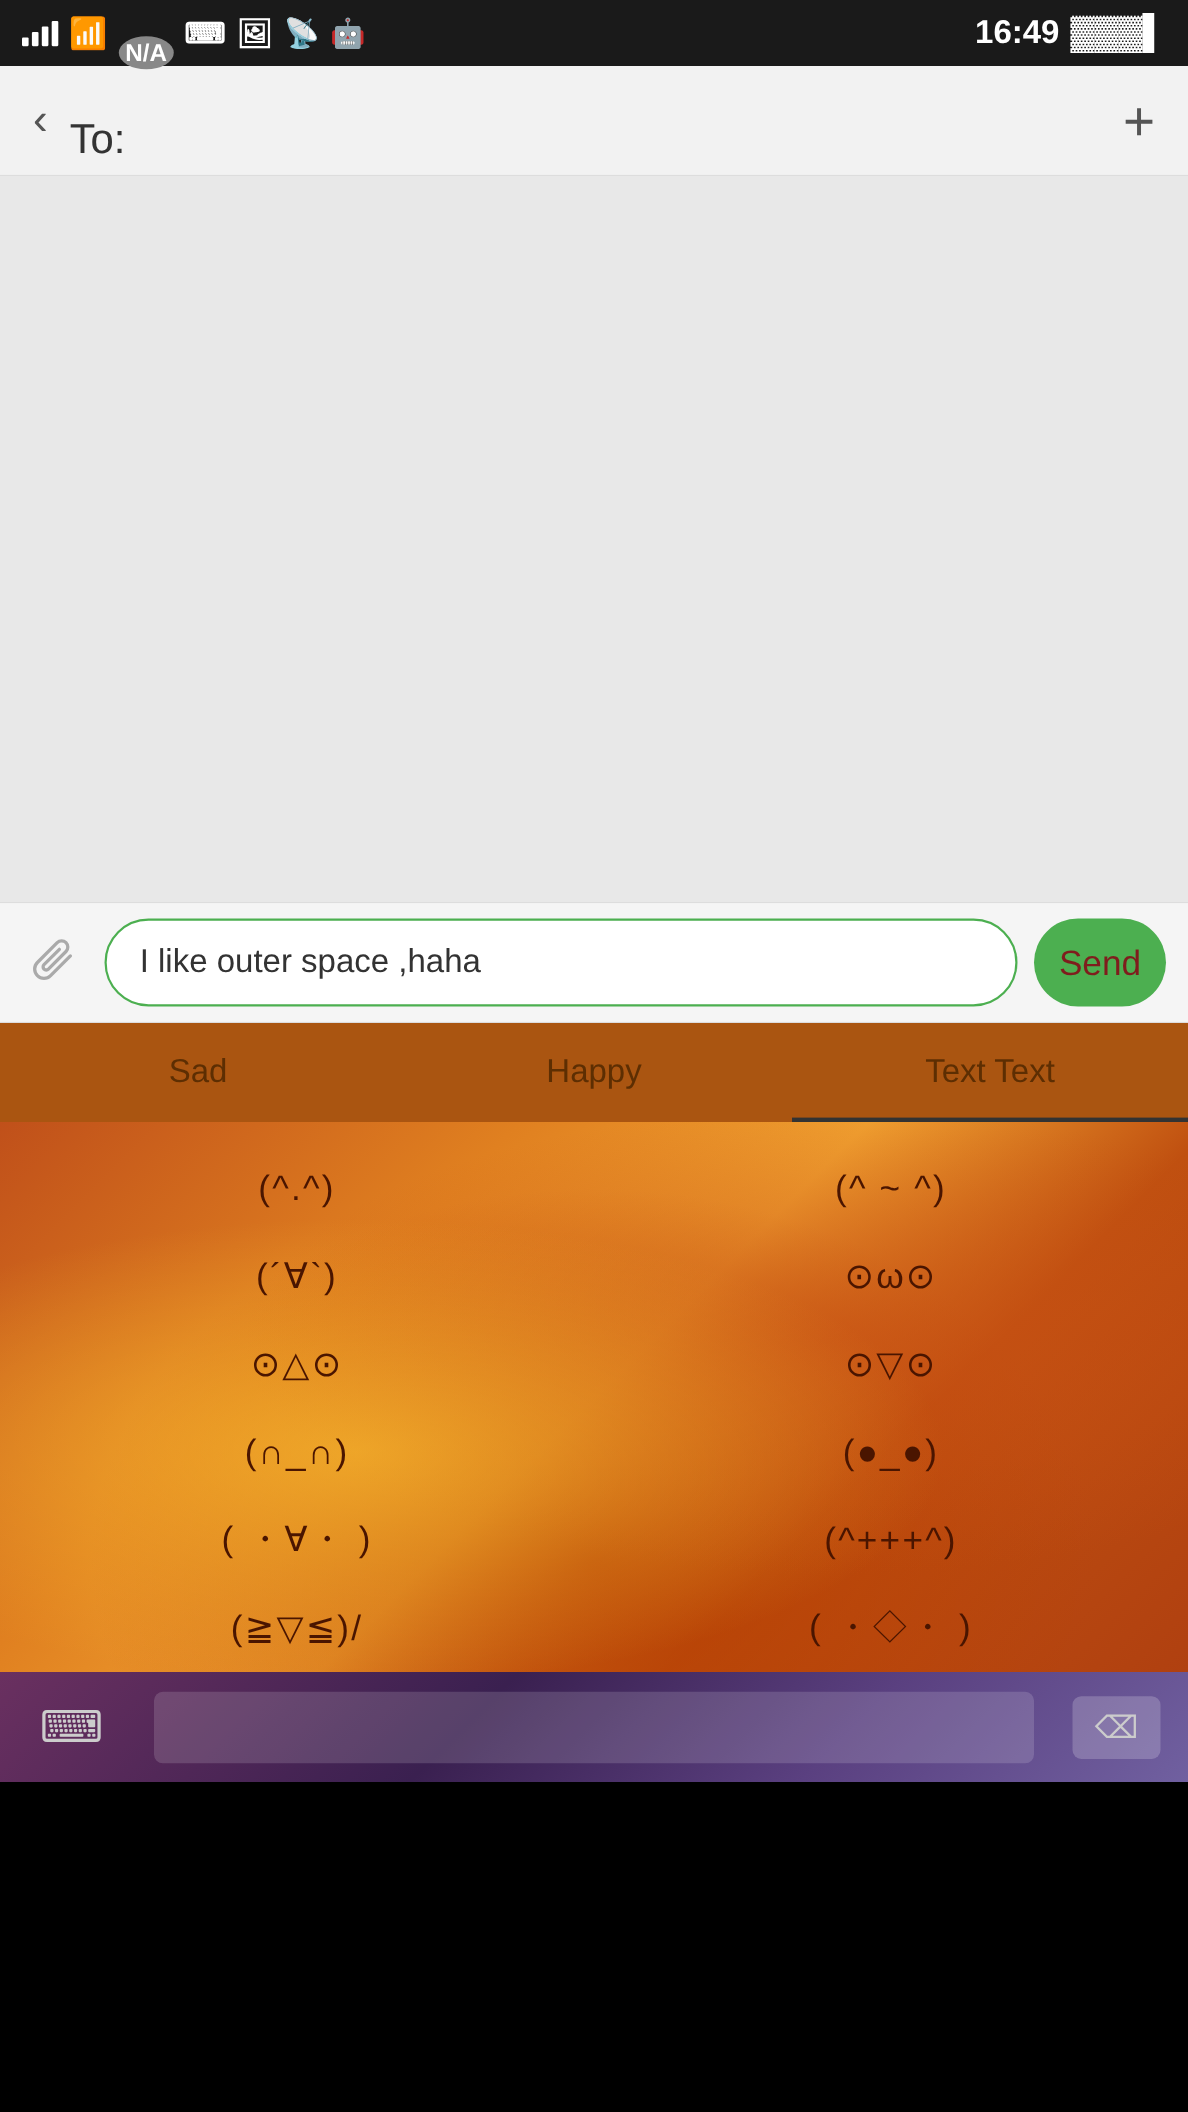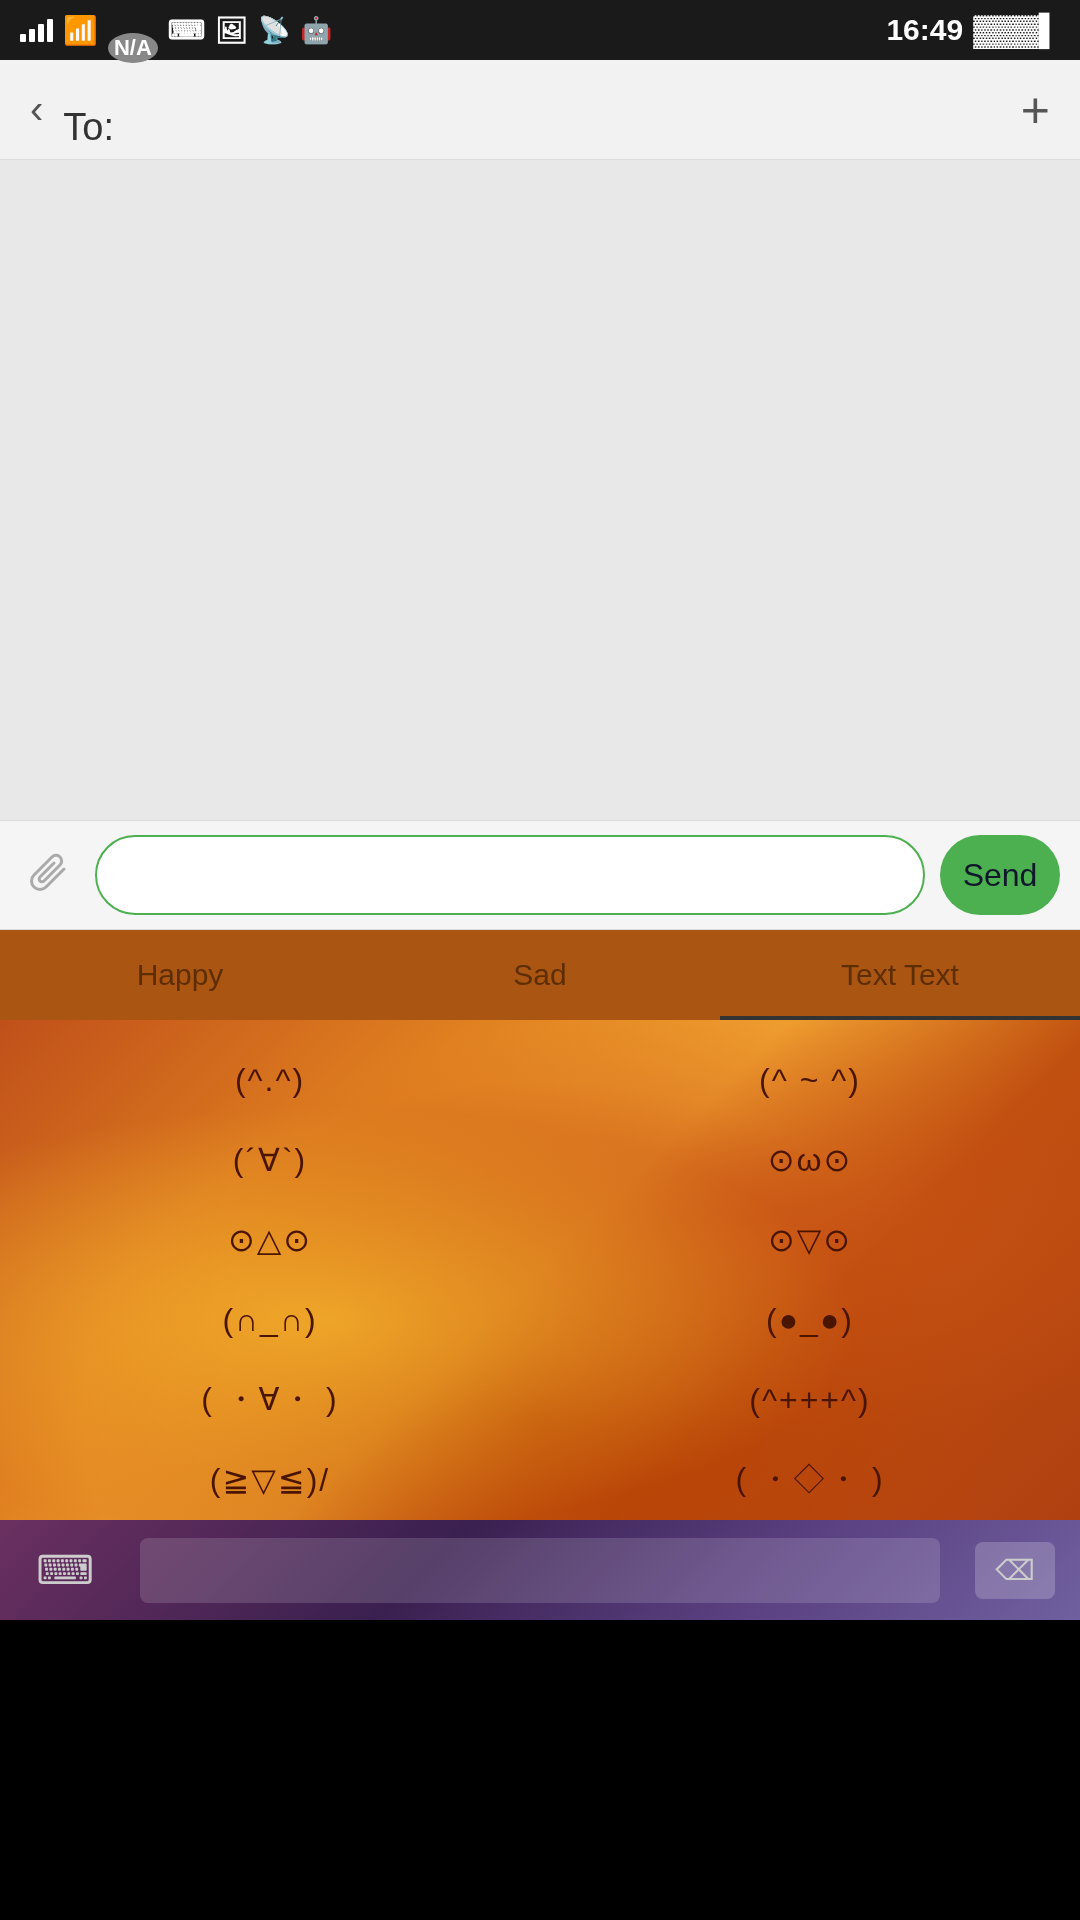--- a/index.html
+++ b/index.html
@@ -130,21 +130,21 @@
       font-family: inherit;
       line-height: 1.3;
     }
 
     .send-button {
       width: 120px;
       height: 80px;
       background: #4CAF50;
       border: none;
       border-radius: 40px;
-      color: #0f172a;
+      color: #7f1d1d;
       font-size: 32px;
       font-weight: 500;
       cursor: pointer;
       font-family: inherit;
     }
 
     
     .emoji-tabs {
       width: 100%;
       height: 90px;
@@ -286,31 +286,32 @@
 <div class="message-area"></div>
 
 <div class="input-row">
   <div class="paperclip-icon">
     <svg width="48" height="48" viewBox="0 0 48 48" fill="none" xmlns="http://www.w3.org/2000/svg">
       <path d="M38 18L20 36C16.686 39.314 11.314 39.314 8 36C4.686 32.686 4.686 27.314 8 24L26 6C28.209 3.791 31.791 3.791 34 6C36.209 8.209 36.209 11.791 34 14L18 30C16.895 31.105 15.105 31.105 14 30C12.895 28.895 12.895 27.105 14 26L28 12" stroke="#aaa" stroke-width="3" stroke-linecap="round"></path>
     </svg>
   </div>
   <div style="flex:1; position:relative;">
     <div class="message-input" style="display:flex; flex-direction:column; justify-content:center;">
+      <div style="line-height:1.4;">I like outer space ,haha</div>
     </div>
   </div>
   <button class="send-button">Send</button>
 </div>
 
 <div class="emoji-tabs">
   <div class="emoji-tab">
+    <span>Sad</span>
+  </div>
+  <div class="emoji-tab">
     <span>Happy</span>
-  </div>
-  <div class="emoji-tab">
-    <span>Sad</span>
   </div>
   <div class="emoji-tab active">
     <span>Text Text</span>
   </div>
 </div>
 
 <div class="emoji-grid-bg">
   <div class="emoji-cell">
     <span>(^.^)</span>
   </div>

